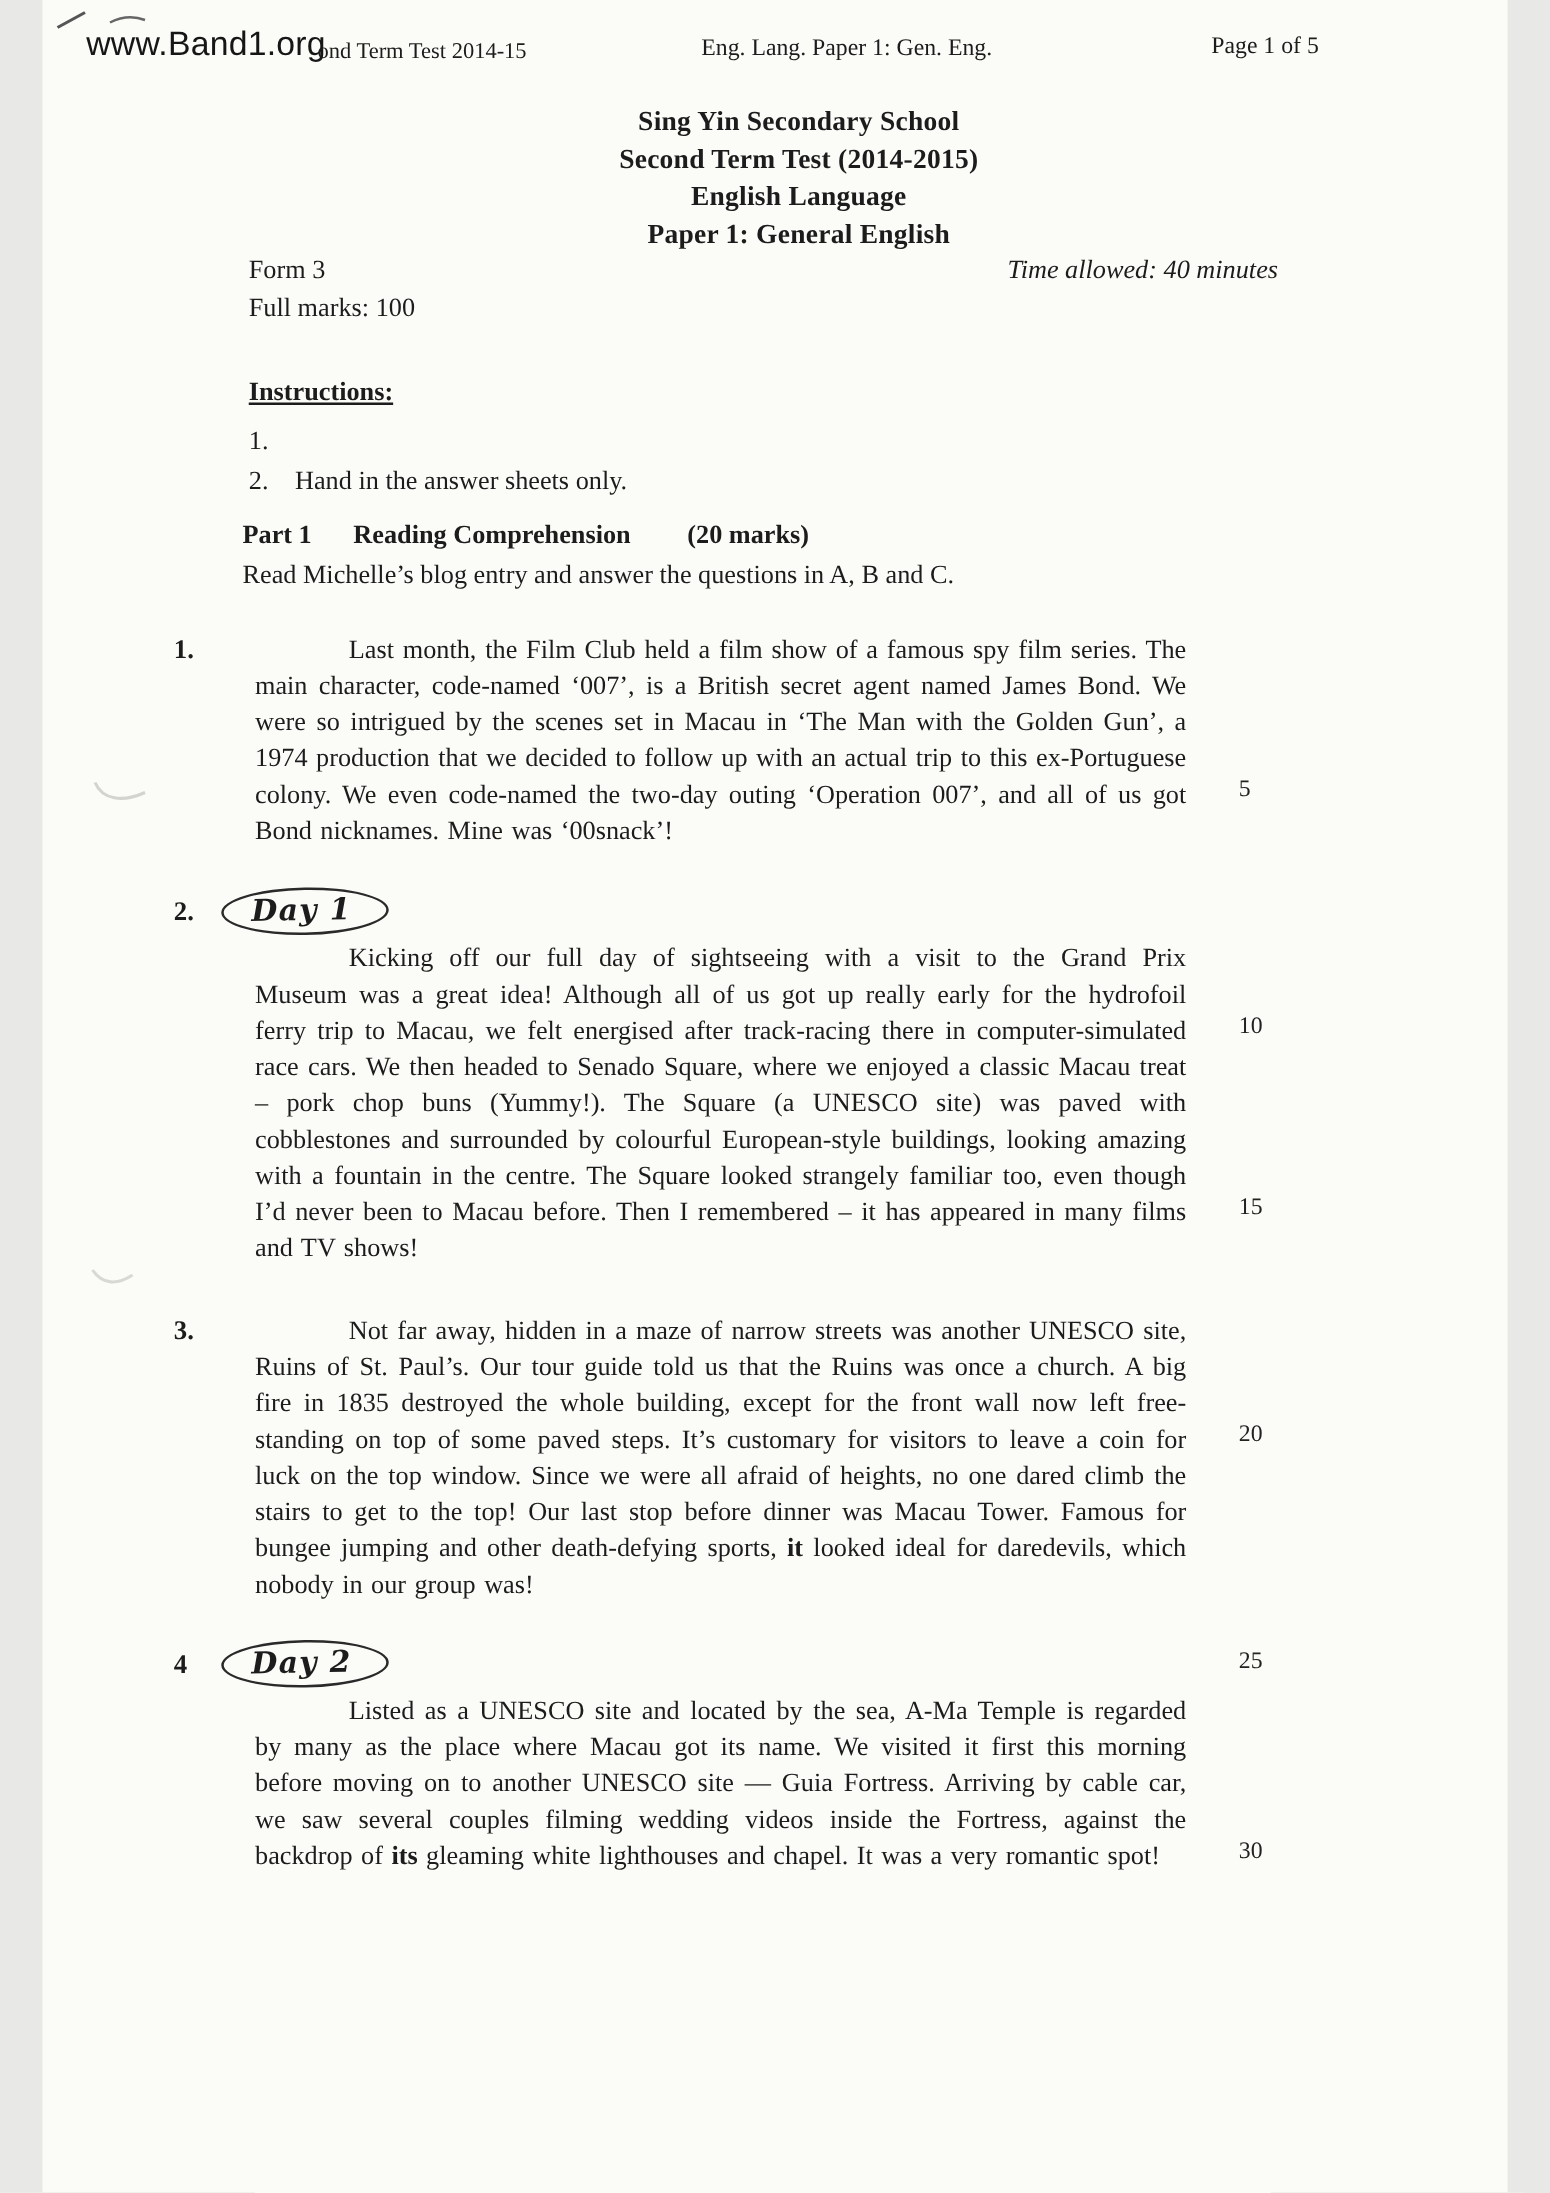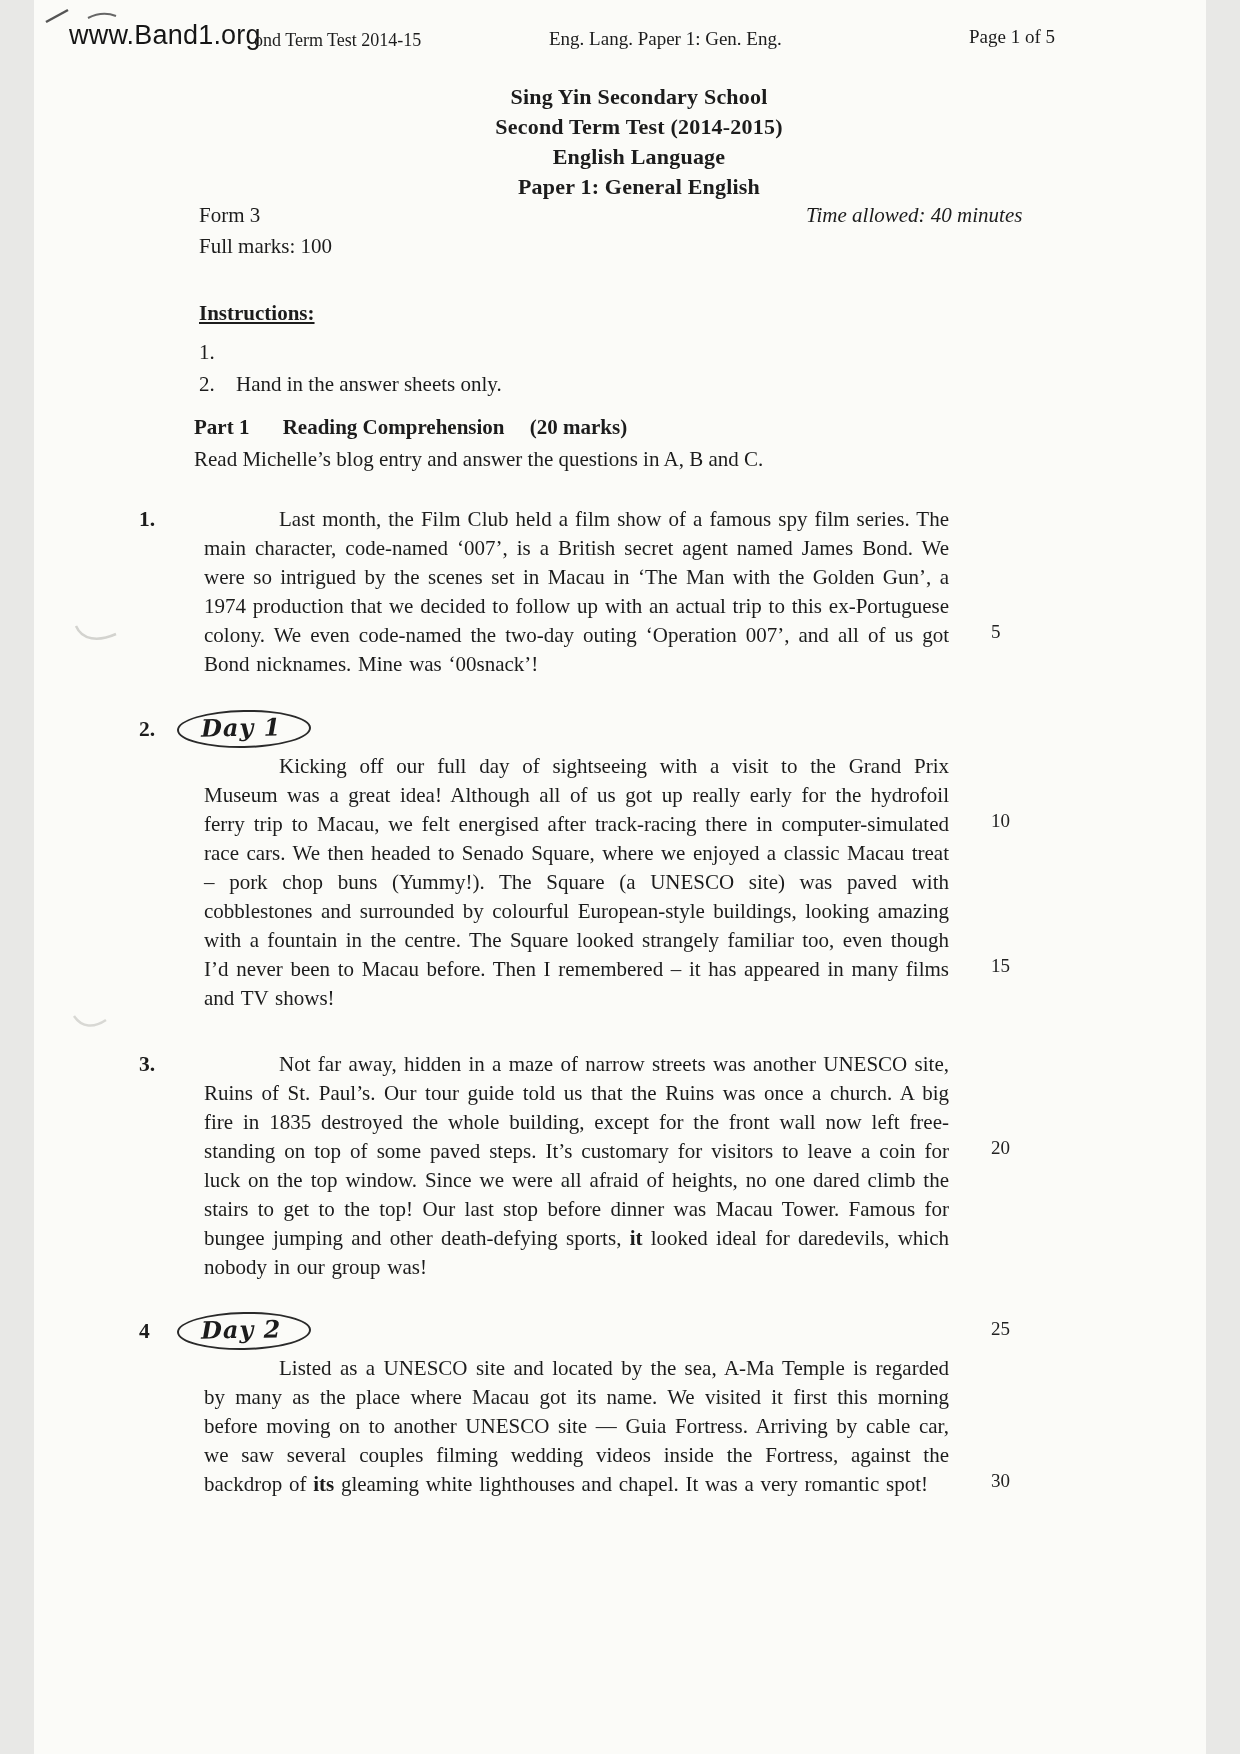--- a/index.html
+++ b/index.html
@@ -15,21 +15,21 @@
     overflow: hidden;
   }
 
   
   .hdr-watermark {
     position: absolute; left: 35px; top: 20px;
     font-family: "Liberation Sans", sans-serif;
     font-size: 27px; color: #161616; letter-spacing: .2px;
   }
   .hdr-frag   { position: absolute; left: 220px; top: 30px; font-size: 18px; }
-  .hdr-center { position: absolute; left: 515px; top: 28px; font-size: 19px; }
+  .hdr-center { position: absolute; left: 527px; top: 28px; font-size: 19px; }
   .hdr-right  { position: absolute; left: 935px; top: 26px; font-size: 19px; }
 
   
   .title-block {
     position: absolute; top: 82px; left: 0; width: 1210px;
     text-align: center;
   }
   .title-block div {
     font-weight: bold; font-size: 22px; line-height: 30px;
     letter-spacing: .2px;
@@ -46,21 +46,21 @@
     font-weight: bold; font-size: 21px; text-decoration: underline;
     margin-bottom: 10px;
   }
   .ins-item { display: flex; font-size: 21px; line-height: 32px; }
   .ins-item .ins-num { width: 37px; }
 
   
   .part1 { position: absolute; left: 160px; top: 415px; width: 820px; }
   .part1-row { font-weight: bold; font-size: 21px; }
   .part1-row .p1-label { display: inline-block; margin-right: 28px; }
-  .part1-row .p1-name  { display: inline-block; margin-right: 20px; }
+  .part1-row .p1-name  { display: inline-block; margin-right: 40px; }
   .part1-intro { font-size: 21px; margin-top: 7px; }
 
   
   .passage { position: absolute; left: 105px; top: 505px; width: 810px; }
   .para-row { position: relative; display: flex; }
   .para-num {
     width: 65px; flex: 0 0 65px;
     font-weight: bold; font-size: 21.5px; line-height: 29px;
   }
   .para-text {

